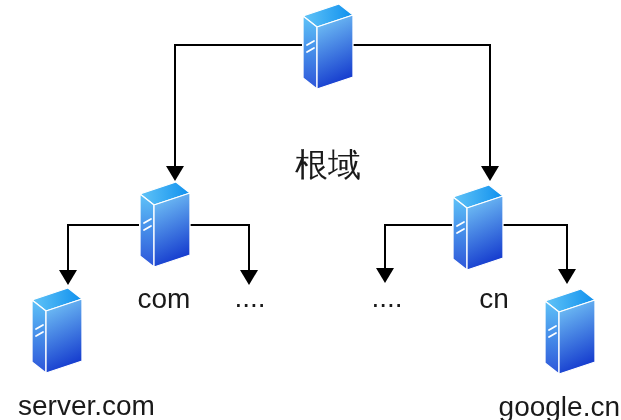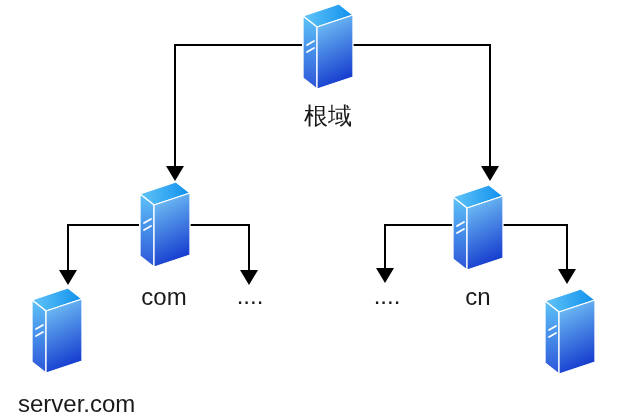--- a/index.html
+++ b/index.html
@@ -19,26 +19,26 @@
   .srv {
     position: absolute;
     width: 52px; height: 90px;
     overflow: visible;
   }
   .edge-line { stroke: #000000; stroke-width: 2; fill: none; }
   .arrowhead { fill: #000000; stroke: none; }
   .lbl {
     position: absolute;
     color: #1a1a1a;
-    font-size: 24px;
+    font-size: 28px;
     line-height: 1.0;
     white-space: nowrap;
   }
   .lbl.centered { transform: translateX(-50%); }
-  .lbl.cjk { font-size: 24px; }
+  .lbl.cjk { font-size: 33px; margin-top: 44px; }
 </style>
 </head>
 <body>
 
 <div class="stage">
 
   <svg width="0" height="0" style="position:absolute" aria-hidden="true">
     <defs>
       <linearGradient id="gRoof" x1="0" y1="0" x2="1" y2="0">
         <stop offset="0" stop-color="#62c4f7"></stop>
@@ -101,16 +101,17 @@
       <use href="#srvSym" x="1" y="1"></use>
     </svg>
   <svg class="srv" style="left:544px; top:287px" viewBox="0 0 52 90">
       <use href="#srvSym" x="1" y="1"></use>
     </svg>
 
   <div class="lbl cjk centered" style="left:328px; top:104px">根域</div>
   <div class="lbl centered" style="left:164px; top:285px">com</div>
   <div class="lbl centered" style="left:250px; top:284px">....</div>
   <div class="lbl centered" style="left:387px; top:284px">....</div>
-  <div class="lbl centered" style="left:478px; top:285px">cn</div>
+  <div class="lbl centered" style="left:494px; top:285px">cn</div>
   <div class="lbl" style="left:18px; top:392px">server.com</div>
+  <div class="lbl" style="right:1px; top:393px">google.cn</div>
 
 </div>
 
 </body></html>

